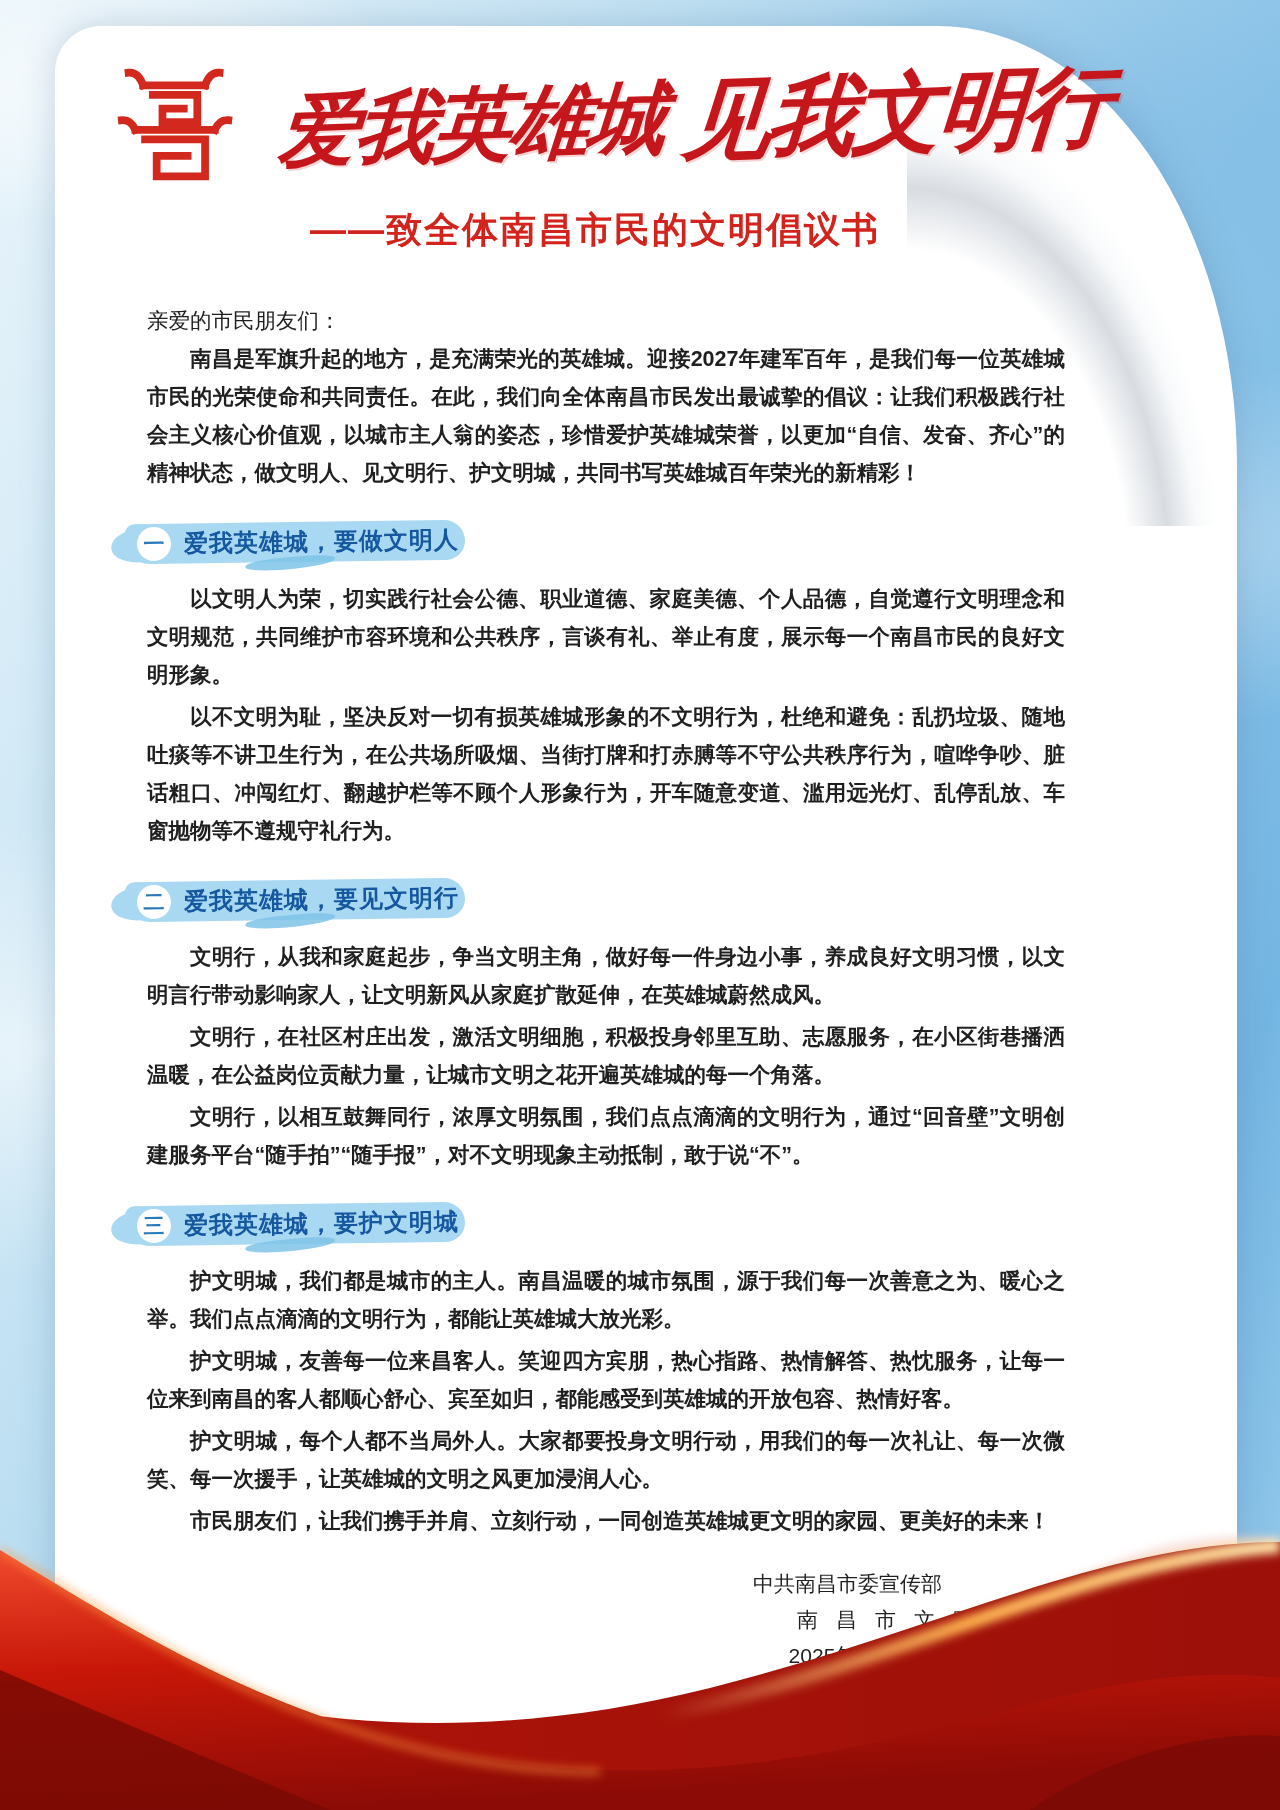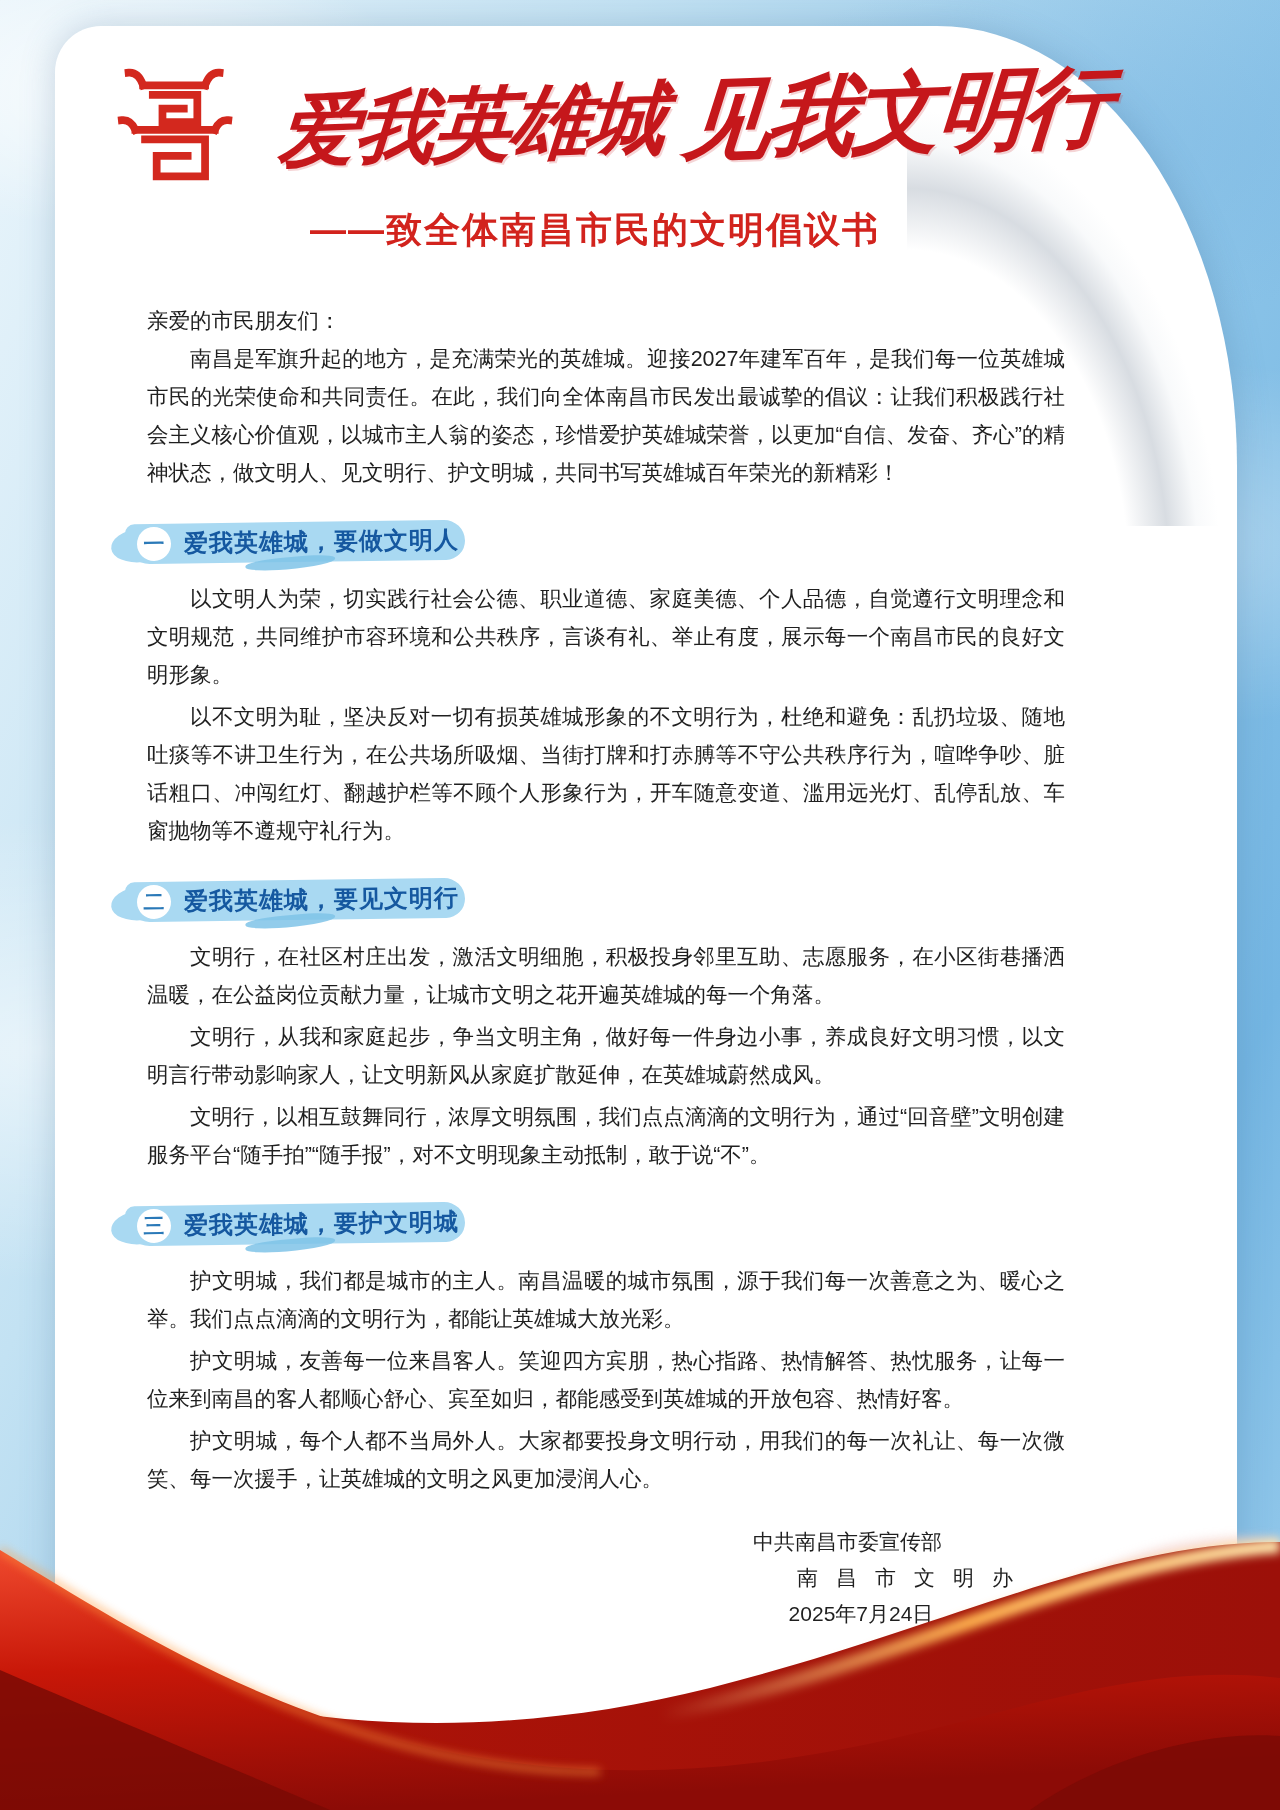--- a/index.html
+++ b/index.html
@@ -40,21 +40,21 @@
   }
   .title-part1{font-size:80px;letter-spacing:-3px;}
   .title-part2{font-size:88px;letter-spacing:-3px;margin-left:20px;position:relative;top:6px;}
   .subtitle{
     position:absolute;left:138px;top:180px;width:620px;text-align:center;
     color:#d2231d;font-size:36px;font-weight:bold;letter-spacing:2px;white-space:nowrap;
   }
   
   .bodytext{font-size:21.5px;line-height:38px;color:#1f1f1f;text-align:justify;}
   .salutation{margin:24px 0 0 0;}
-  p.para{margin:0 0 4px 0;text-indent:2em;}
+  p.para{margin:0 0 4px 0;text-indent:2em;font-weight:bold;}
   
   .section{margin-top:30px;}
   .section-header{
     position:relative;width:340px;height:40px;margin-left:-22px;margin-bottom:18px;
     background:#a9d9f2;border-radius:10px 22px 20px 26px;
     transform:rotate(-0.8deg);display:flex;align-items:center;
   }
   .section-header::before{
     content:"";position:absolute;left:-14px;top:4px;width:60px;height:34px;
     background:#a9d9f2;border-radius:50%;z-index:-1;transform:rotate(-6deg);
@@ -114,35 +114,36 @@
         </div>
         <p class="para">以文明人为荣，切实践行社会公德、职业道德、家庭美德、个人品德，自觉遵行文明理念和文明规范，共同维护市容环境和公共秩序，言谈有礼、举止有度，展示每一个南昌市民的良好文明形象。</p>
         <p class="para">以不文明为耻，坚决反对一切有损英雄城形象的不文明行为，杜绝和避免：乱扔垃圾、随地吐痰等不讲卫生行为，在公共场所吸烟、当街打牌和打赤膊等不守公共秩序行为，喧哗争吵、脏话粗口、冲闯红灯、翻越护栏等不顾个人形象行为，开车随意变道、滥用远光灯、乱停乱放、车窗抛物等不遵规守礼行为。</p>
       </div>
 
       <div class="section">
         <div class="section-header">
           <span class="num-circle">二</span>
           <span class="section-heading">爱我英雄城，要见文明行</span>
         </div>
+        <p class="para">文明行，从我和家庭起步，争当文明主角，做好每一件身边小事，养成良好文明习惯，以文明言行带动影响家人，让文明新风从家庭扩散延伸，在英雄城蔚然成风。</p>
         <p class="para">文明行，在社区村庄出发，激活文明细胞，积极投身邻里互助、志愿服务，在小区街巷播洒温暖，在公益岗位贡献力量，让城市文明之花开遍英雄城的每一个角落。</p>
-        <p class="para">文明行，从我和家庭起步，争当文明主角，做好每一件身边小事，养成良好文明习惯，以文明言行带动影响家人，让文明新风从家庭扩散延伸，在英雄城蔚然成风。</p>
         <p class="para">文明行，以相互鼓舞同行，浓厚文明氛围，我们点点滴滴的文明行为，通过“回音壁”文明创建服务平台“随手拍”“随手报”，对不文明现象主动抵制，敢于说“不”。</p>
       </div>
 
       <div class="section">
         <div class="section-header">
           <span class="num-circle">三</span>
           <span class="section-heading">爱我英雄城，要护文明城</span>
         </div>
         <p class="para">护文明城，我们都是城市的主人。南昌温暖的城市氛围，源于我们每一次善意之为、暖心之举。我们点点滴滴的文明行为，都能让英雄城大放光彩。</p>
         <p class="para">护文明城，友善每一位来昌客人。笑迎四方宾朋，热心指路、热情解答、热忱服务，让每一位来到南昌的客人都顺心舒心、宾至如归，都能感受到英雄城的开放包容、热情好客。</p>
         <p class="para">护文明城，每个人都不当局外人。大家都要投身文明行动，用我们的每一次礼让、每一次微笑、每一次援手，让英雄城的文明之风更加浸润人心。</p>
       </div>
 
+      <p class="para">市民朋友们，让我们携手并肩、立刻行动，一同创造英雄城更文明的家园、更美好的未来！</p>
 
       <div class="signature">
         <div class="sig-line">中共南昌市委宣传部</div>
         <div class="sig-line sig-justify">南昌市文明办</div>
         <div class="sig-line sig-center">2025年7月24日</div>
       </div>
     </div>
   </div>
 </div>
 

